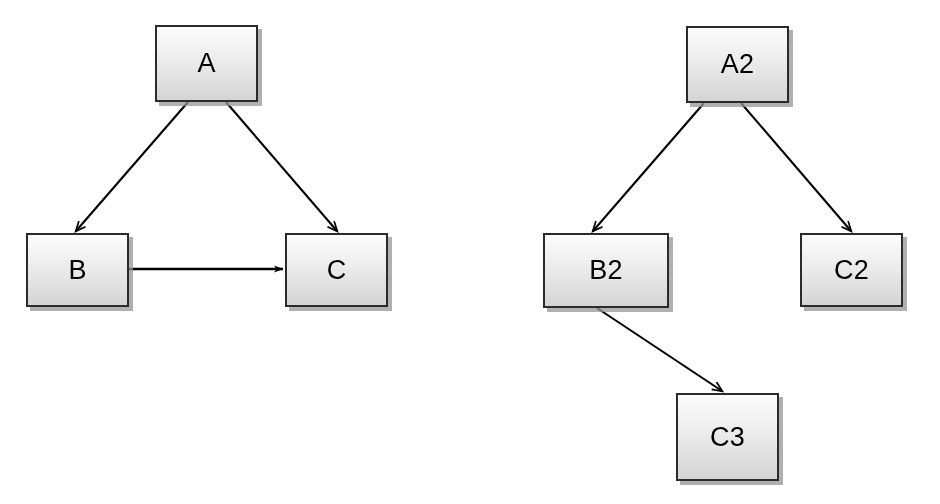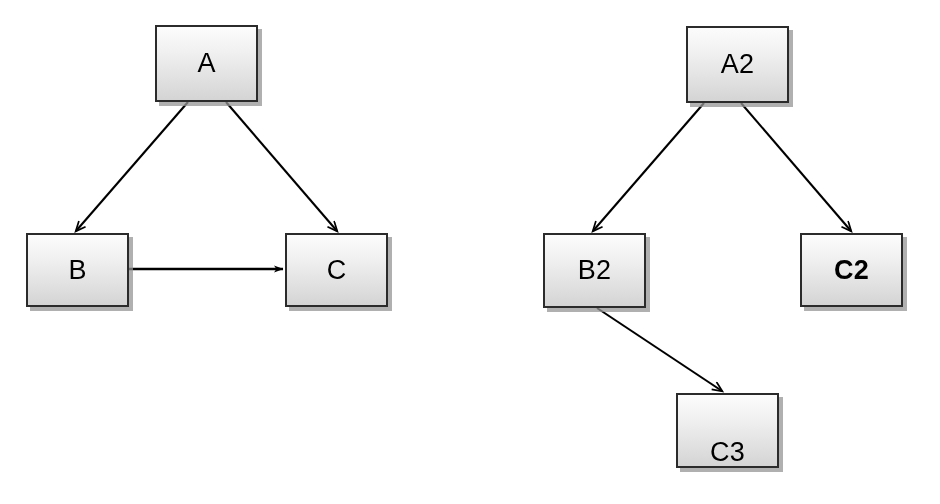--- a/index.html
+++ b/index.html
@@ -79,24 +79,24 @@
       </div>
       <div class="node" style="left: 26px; top: 233px; width: 103px; height: 74px;">
         <span class="node-label">B</span>
       </div>
       <div class="node" style="left: 285px; top: 233px; width: 103px; height: 74px;">
         <span class="node-label">C</span>
       </div>
       <div class="node" style="left: 670px; top: 26px; width: 103px; height: 77px; margin-left: 16px;">
         <span class="node-label">A2</span>
       </div>
-      <div class="node" style="left: 543px; top: 233px; width: 103px; height: 75px;">
+      <div class="node" style="left: 543px; top: 233px; width: 126px; height: 75px;">
         <span class="node-label">B2</span>
       </div>
-      <div class="node" style="left: 800px; top: 233px; width: 103px; height: 74px; font-weight: bold;">
+      <div class="node" style="left: 800px; top: 233px; width: 103px; height: 74px;">
         <span class="node-label">C2</span>
       </div>
-      <div class="node" style="left: 676px; top: 393px; width: 103px; height: 75px; align-items: flex-end;">
+      <div class="node" style="left: 676px; top: 393px; width: 103px; height: 88px;">
         <span class="node-label">C3</span>
       </div>
     </div>
 
 </div>
 
 </body></html>

